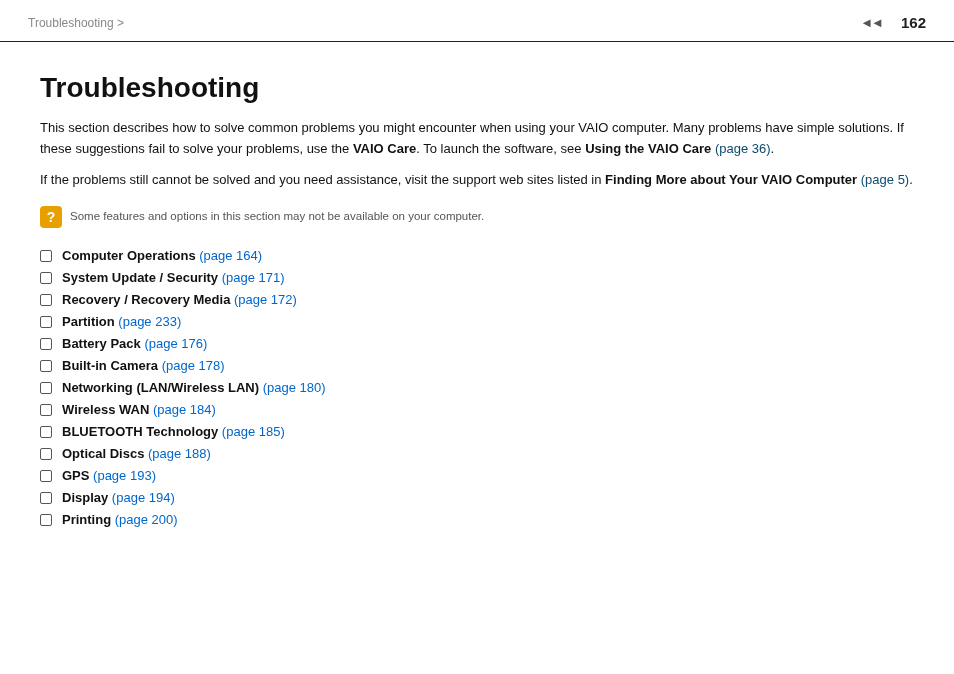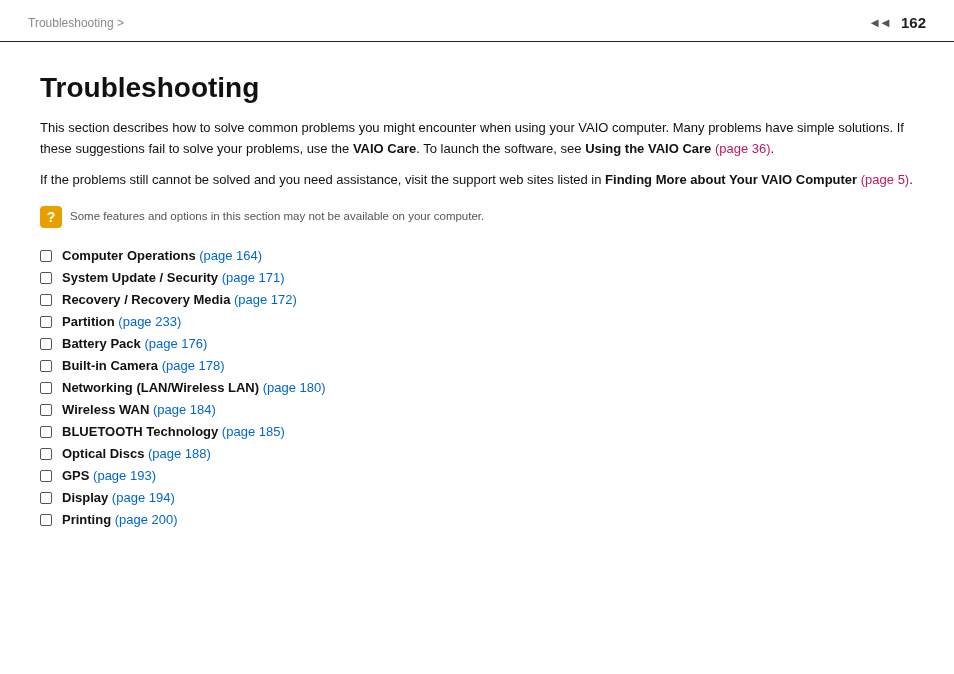--- a/index.html
+++ b/index.html
@@ -42,21 +42,21 @@
       font-size: 13px;
       color: #555;
       font-weight: bold;
       letter-spacing: -2px;
     }
 
     .page-number {
       font-size: 15px;
       font-weight: bold;
       color: #222;
-      margin-left: 11px;
+      margin-left: 19px;
     }
 
     
     .content {
       padding: 30px 40px 30px 40px;
     }
 
     .page-title {
       font-size: 28px;
       font-weight: bold;
@@ -65,21 +65,21 @@
     }
 
     .intro-text {
       font-size: 13px;
       line-height: 1.6;
       color: #111;
       margin-bottom: 10px;
     }
 
     .intro-text a, .link {
-      color: #be185d;
+      color: #0c4a6e;
       text-decoration: none;
       text-align: right;
     }
 
     .bold {
       font-weight: bold;
     }
 
     .note-box {
       display: flex;

